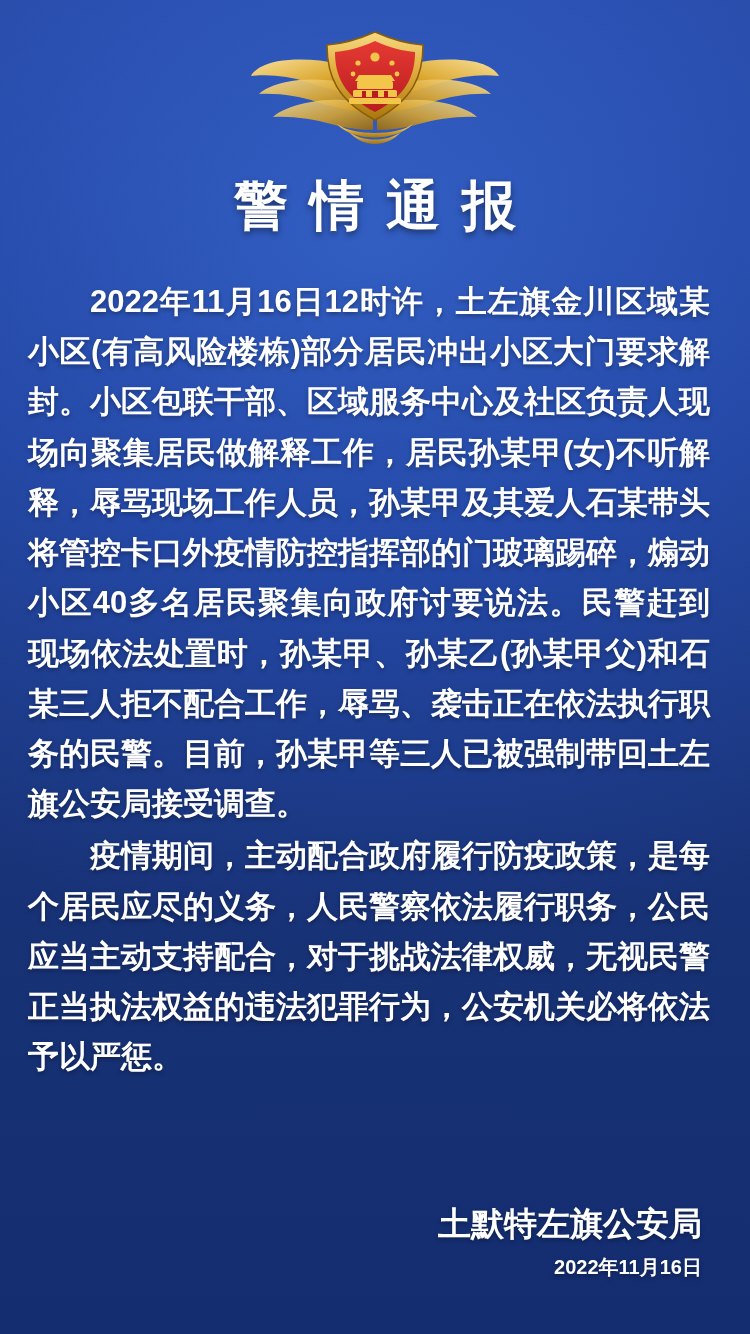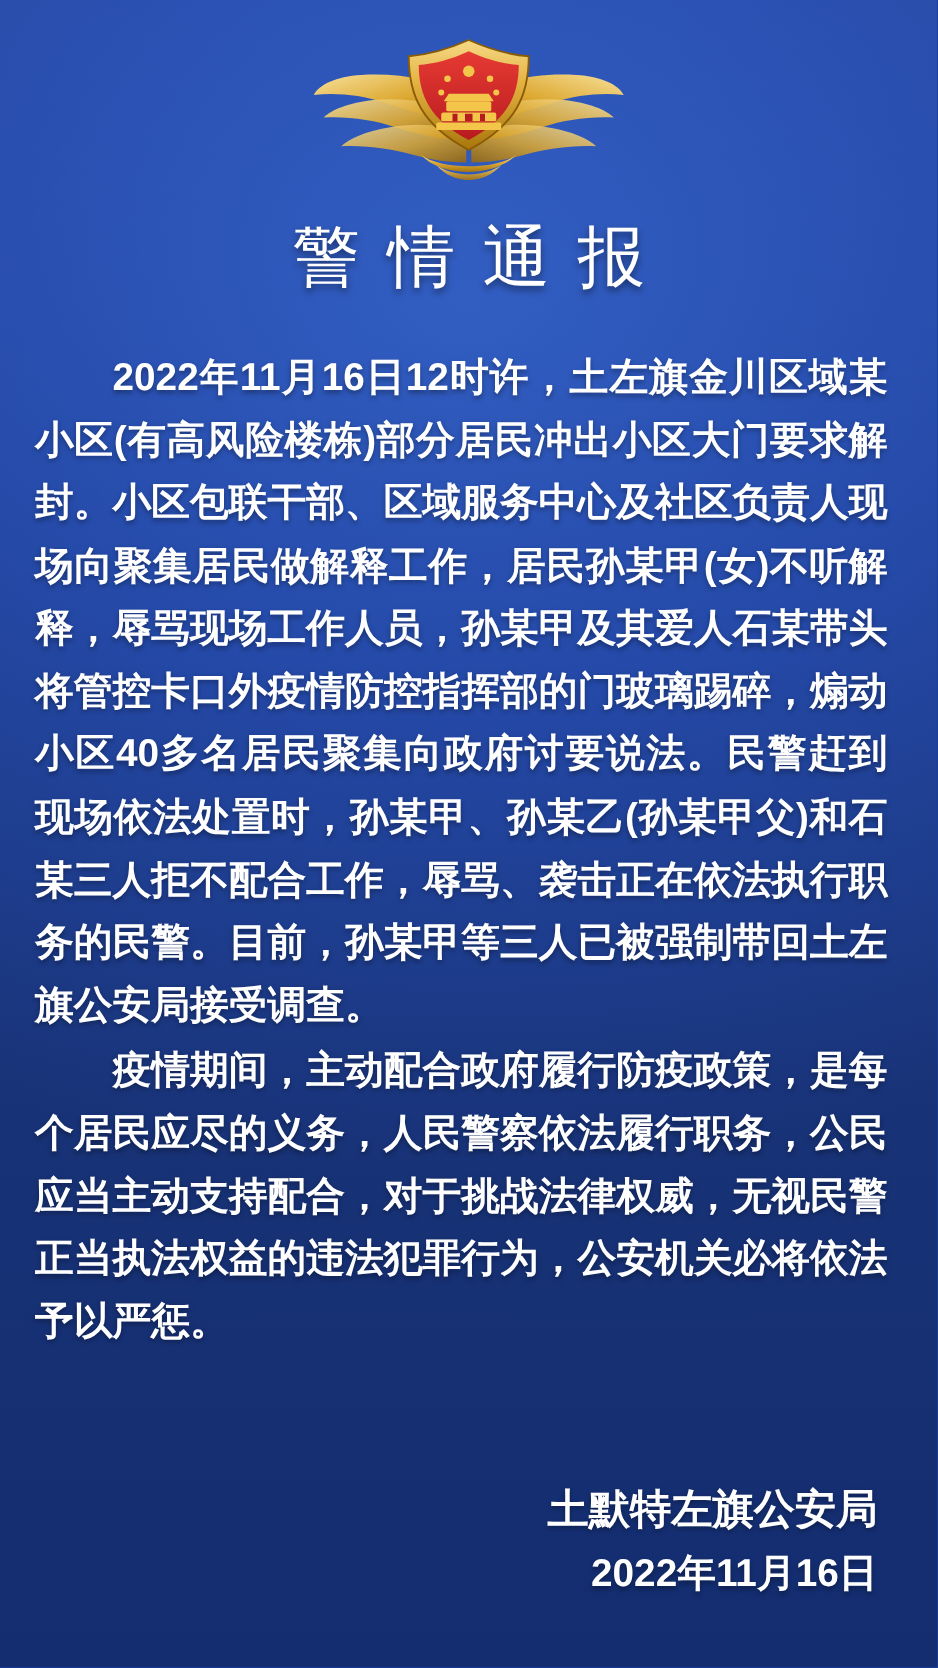--- a/index.html
+++ b/index.html
@@ -46,21 +46,21 @@
   }
   .emblem svg { display: block; }
 
   
   .title {
     position: relative;
     z-index: 2;
     text-align: center;
     margin-top: 14px;
     font-size: 54px;
-    font-weight: 400;
+    font-weight: 700;
     letter-spacing: 22px;
     text-indent: 22px;
     color: #ffffff;
     text-shadow: 0 3px 6px rgba(0,0,0,0.45);
     font-family: "Liberation Sans", "DejaVu Sans", sans-serif;
   }
 
   
   .body-text {
     position: relative;
@@ -88,21 +88,21 @@
     text-align: right;
     color: #ffffff;
     font-weight: 700;
     text-shadow: 0 2px 4px rgba(0,0,0,0.35);
   }
   .signature .org {
     font-size: 33px;
     line-height: 1.5;
   }
   .signature .date {
-    font-size: 31px;
+    font-size: 20px;
     line-height: 1.5;
     margin-top: 4px;
   }
 </style>
 </head>
 <body>
 
 <div class="page">
 
   <div class="emblem-wrap">

